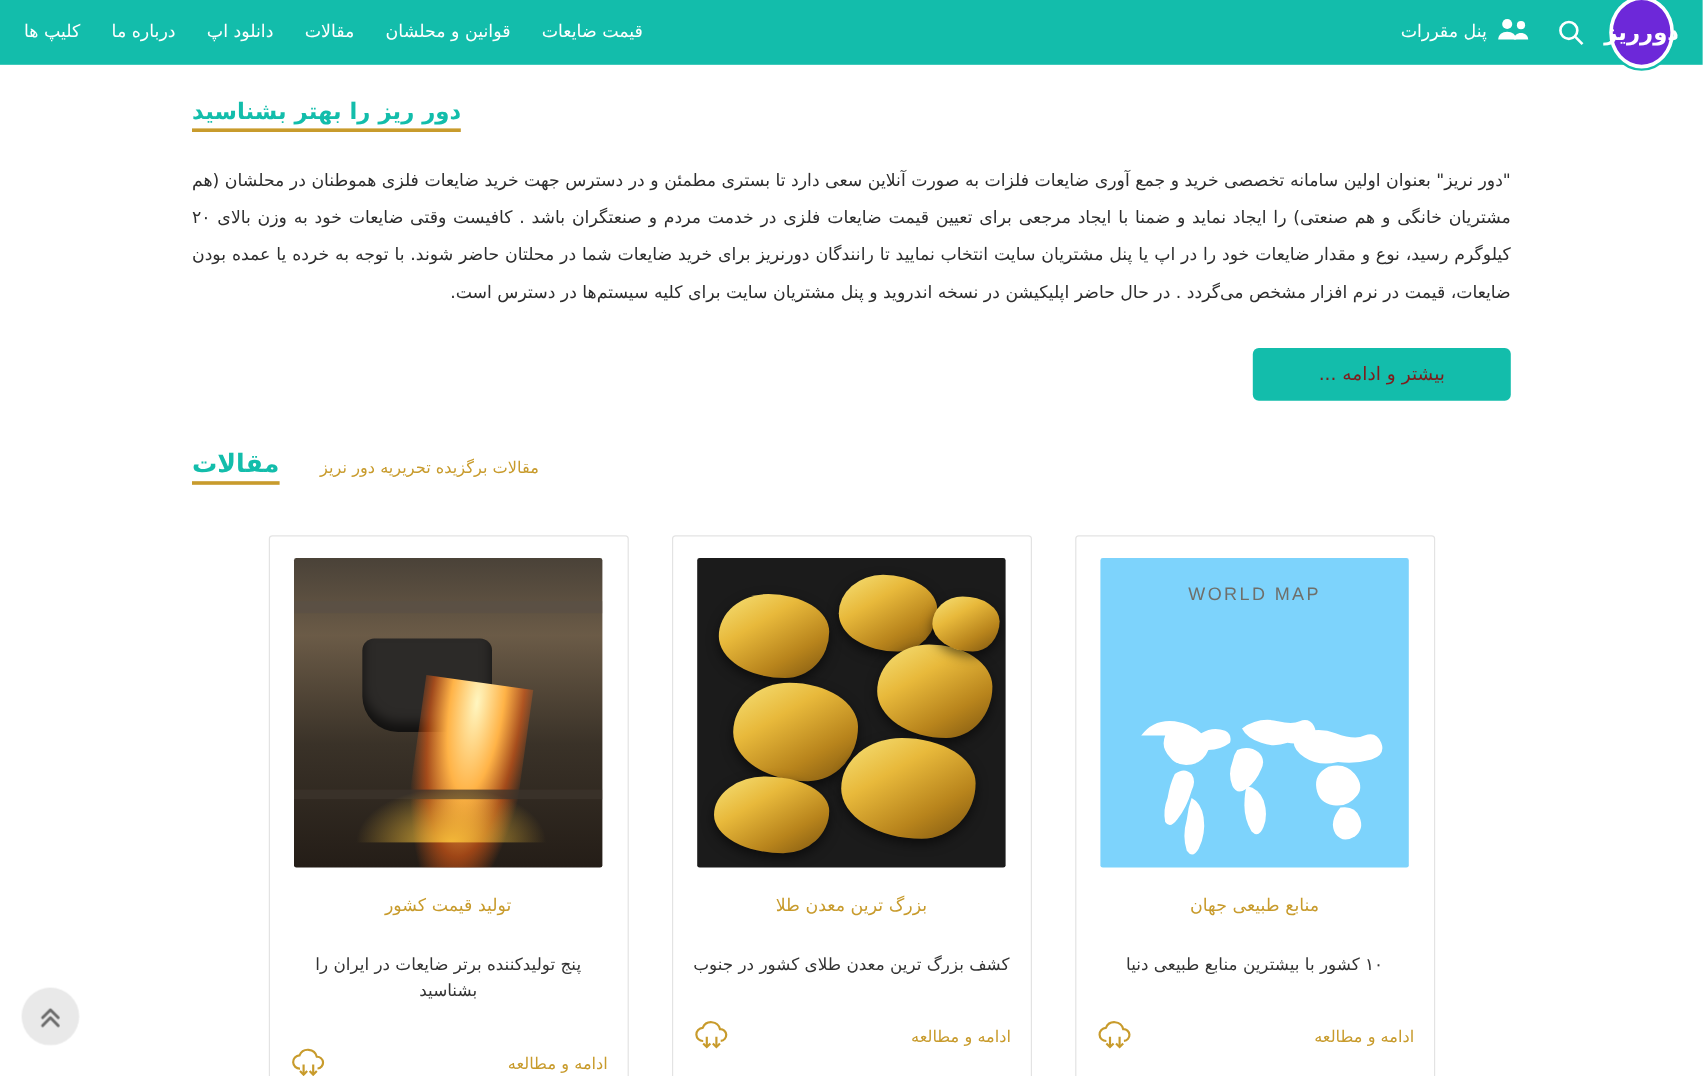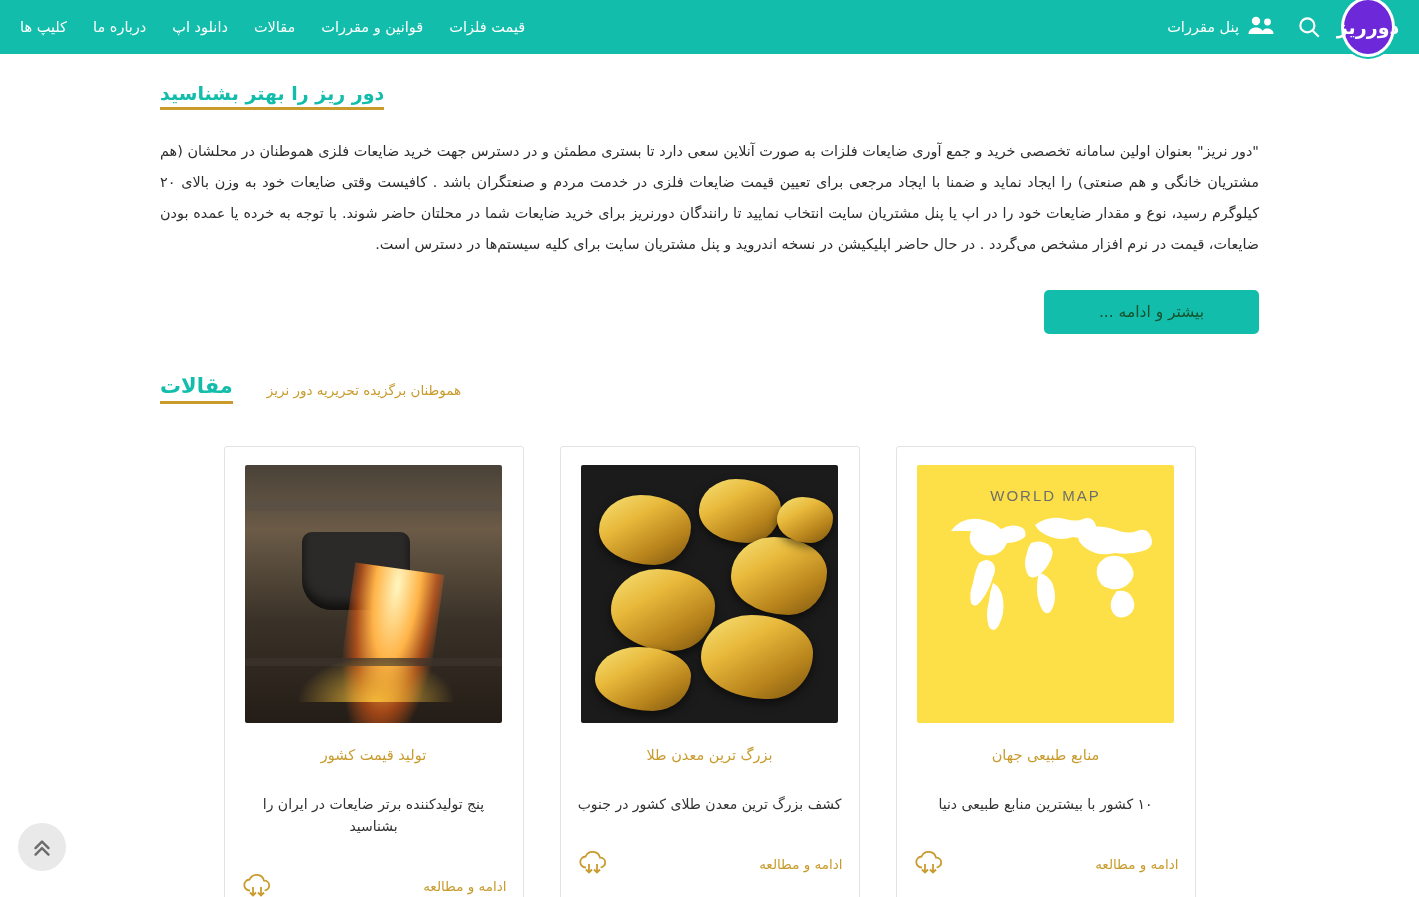--- a/index.html
+++ b/index.html
@@ -91,21 +91,21 @@
     font-size: 14.4px;
     line-height: 2.15;
     color: #2e2e2e;
     text-align: justify;
     text-align-last: right;
   }
 
   .cta-wrap { margin-top: 30px; display: flex; justify-content: flex-start; padding-left: 0;}
   .cta {
     background: #13bdab;
-    color: #14532d;
+    color: #7f1d1d;
     border: none;
     border-radius: 5px;
     font-size: 15.5px;
     padding: 13px 40px;
     min-width: 215px;
     cursor: pointer;
     font-family: inherit;
   }
 
   .articles-head {
@@ -211,22 +211,22 @@
     background: #1b1b1b;
   }
   .nugget {
     position: absolute;
     background: linear-gradient(150deg,#f6e27a 0%,#e8b93b 35%,#b8841c 70%,#7d5610 100%);
     border-radius: 45% 55% 40% 60% / 50% 45% 55% 50%;
     box-shadow: 0 4px 10px rgba(0,0,0,.55);
   }
 
   .img-map {
-    background: #fde047;
-    display: flex; align-items: flex-start; justify-content: center;
+    background: #7dd3fc;
+    display: flex; align-items: flex-end; justify-content: center;
   }
   .img-map .maplabel {
     position: absolute; top: 22px; left: 0; right: 0;
     text-align: center;
     color: #6f6f6a;
     font-size: 15px;
     letter-spacing: 2px;
     font-family: "Liberation Sans", sans-serif;
   }
   .img-map svg { margin-top: 26px; }
@@ -263,22 +263,22 @@
           <path d="M1.5 20c0-4.2 3.4-6.6 7.5-6.6s7.5 2.4 7.5 6.6z"></path>
           <circle cx="20.5" cy="8" r="3.4"></circle>
           <path d="M14.5 20c0-3.5 2.8-5.5 6-5.5s6 2 6 5.5z"></path>
         </svg>
       </span>
       <span>پنل مقررات</span>
     </div>
   </div>
 
   <div class="nav">
-    <div class="nav-item">قیمت فلزات</div>
-    <div class="nav-item">قوانین و مقررات</div>
+    <div class="nav-item">قیمت ضایعات</div>
+    <div class="nav-item">قوانین و محلشان</div>
     <div class="nav-item">مقالات</div>
     <div class="nav-item">دانلود اپ</div>
     <div class="nav-item">درباره ما</div>
     <div class="nav-item">کلیپ ها</div>
   </div>
 </div>
 
 <div class="content">
 
   <div class="section-title">
@@ -286,21 +286,21 @@
   </div>
 
   <p class="intro">"دور نریز" بعنوان اولین سامانه تخصصی خرید و جمع آوری ضایعات فلزات به صورت آنلاین سعی دارد تا بستری مطمئن و در دسترس جهت خرید ضایعات فلزی هموطنان در محلشان (هم مشتریان خانگی و هم صنعتی) را ایجاد نماید و ضمنا با ایجاد مرجعی برای تعیین قیمت ضایعات فلزی در خدمت مردم و صنعتگران باشد . کافیست وقتی ضایعات خود به وزن بالای ۲۰ کیلوگرم رسید، نوع و مقدار ضایعات خود را در اپ یا پنل مشتریان سایت انتخاب نمایید تا رانندگان دورنریز برای خرید ضایعات شما در محلتان حاضر شوند. با توجه به خرده یا عمده بودن ضایعات، قیمت در نرم افزار مشخص می‌گردد . در حال حاضر اپلیکیشن در نسخه اندروید و پنل مشتریان سایت برای کلیه سیستم‌ها در دسترس است.</p>
 
   <div class="cta-wrap">
     <button class="cta">بیشتر و ادامه ...</button>
   </div>
 
   <div class="articles-head">
     <span class="articles-title">مقالات</span>
-    <span class="articles-sub">هموطنان برگزیده تحریریه دور نریز</span>
+    <span class="articles-sub">مقالات برگزیده تحریریه دور نریز</span>
   </div>
 
   <div class="cards">
 
     <div class="card">
       <div class="card-img img-steel">
         <div class="beam"></div>
         <div class="ladle"></div>
         <div class="glow"></div>
         <div class="beam2"></div>

